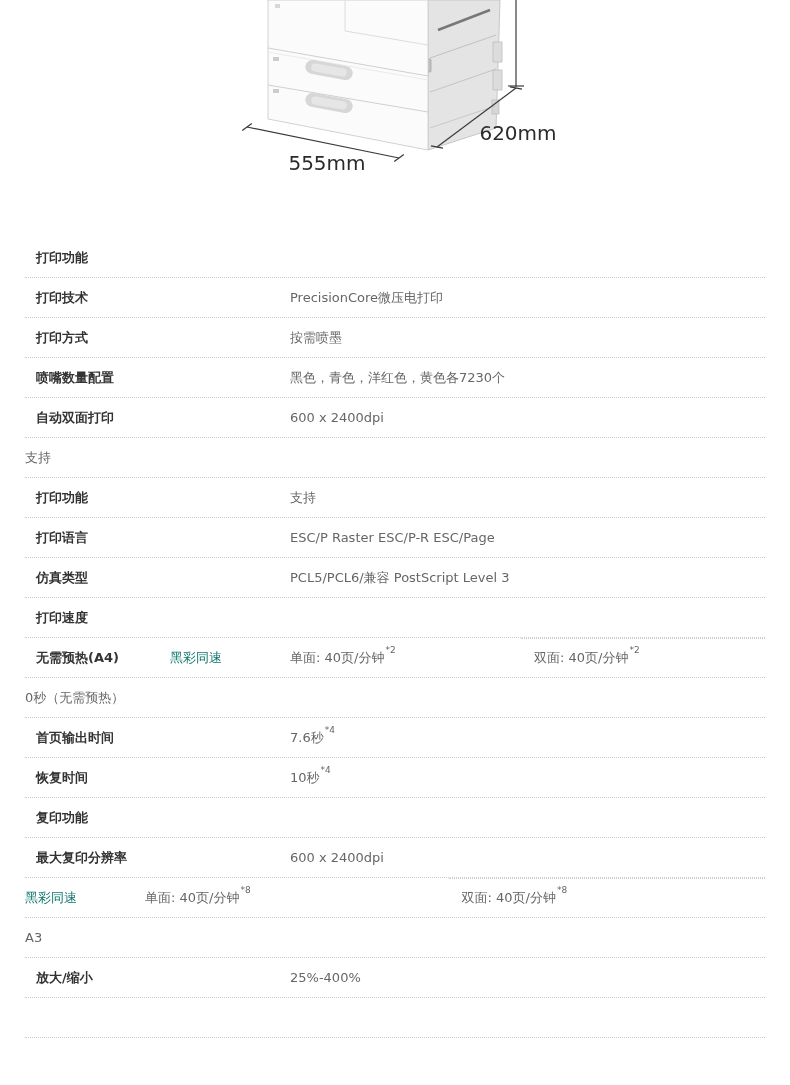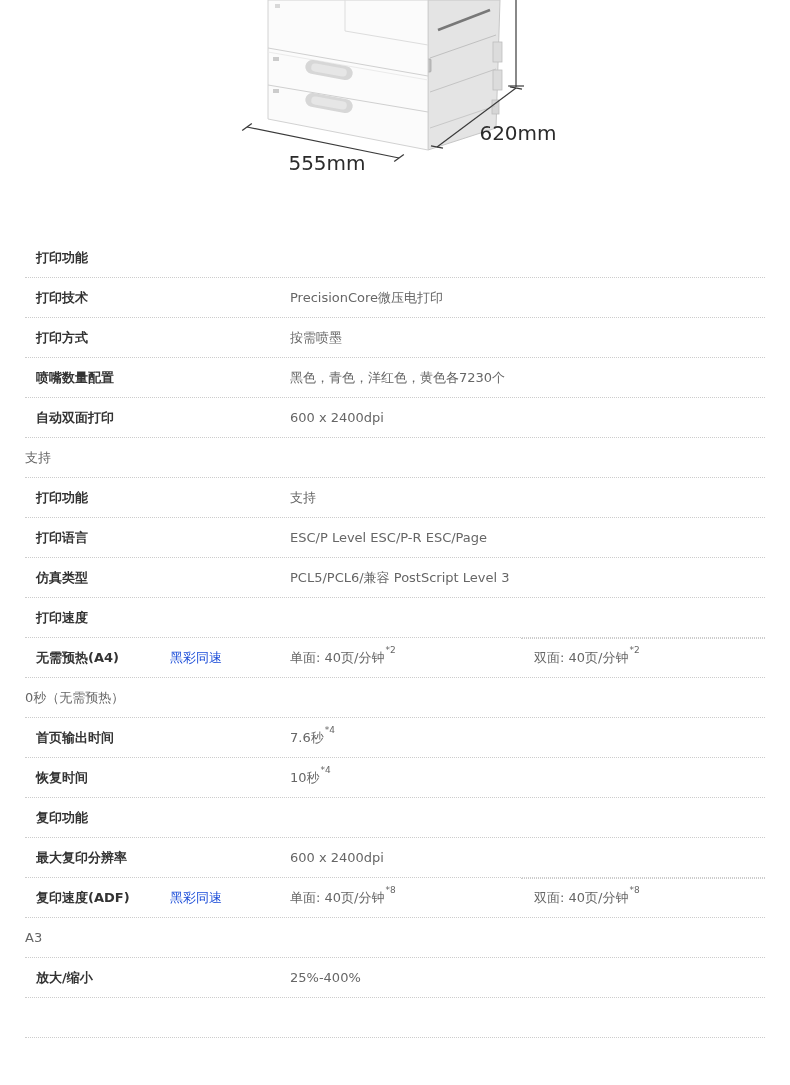--- a/index.html
+++ b/index.html
@@ -17,21 +17,21 @@
     border-bottom:1px dotted #cccccc;
     font-size:13px;color:#666666;line-height:1.2;
   }
   .row .label{
     flex:0 0 265px;padding-left:11px;box-sizing:border-box;
     font-weight:bold;color:#333333;
   }
   .row.section .label{flex:1 1 auto;}
   .row.split{align-items:stretch;}
   .row.split .label{flex:0 0 145px;display:flex;align-items:center;}
-  .row.split .sublabel{flex:0 0 120px;display:flex;align-items:center;color:#1d4ed8;font-weight:normal;}
+  .row.split .sublabel{flex:0 0 120px;display:flex;align-items:center;color:#0f766e;font-weight:normal;}
   .row.split .vals{flex:1 1 auto;margin-left:-13px;display:flex;flex-direction:row;}
   .row.split .vals .vrow{
     min-height:39px;display:flex;align-items:center;
     padding-left:13px;box-sizing:border-box;flex:1 1 auto;
   }
   .row.split .vals .vrow + .vrow{border-top:1px dotted #cccccc;}
   .value{display:flex;}
   .sup{font-size:9px;position:relative;top:-5px;margin-left:1px;color:#666666;}
 </style>
 </head>
@@ -129,21 +129,21 @@
     </div>
     <div class="row">
       <div class="label">打印功能</div>
       <div class="value">
         <span>支持</span>
       </div>
     </div>
     <div class="row">
       <div class="label">打印语言</div>
       <div class="value">
-        <span>ESC/P Level ESC/P-R ESC/Page</span>
+        <span>ESC/P Raster ESC/P-R ESC/Page</span>
       </div>
     </div>
     <div class="row">
       <div class="label">仿真类型</div>
       <div class="value">
         <span>PCL5/PCL6/兼容 PostScript Level 3</span>
       </div>
     </div>
     <div class="row section">
       <div class="label">打印速度</div>
@@ -188,21 +188,20 @@
     <div class="row section">
       <div class="label">复印功能</div>
     </div>
     <div class="row">
       <div class="label">最大复印分辨率</div>
       <div class="value">
         <span>600 x 2400dpi</span>
       </div>
     </div>
     <div class="row split">
-      <div class="label">复印速度(ADF)</div>
       <div class="sublabel">黑彩同速</div>
       <div class="vals">
         <div class="vrow">
           <div class="value">
             <span>单面: 40页/分钟</span>
             <span class="sup">*8</span>
           </div>
         </div>
         <div class="vrow">
           <div class="value">

